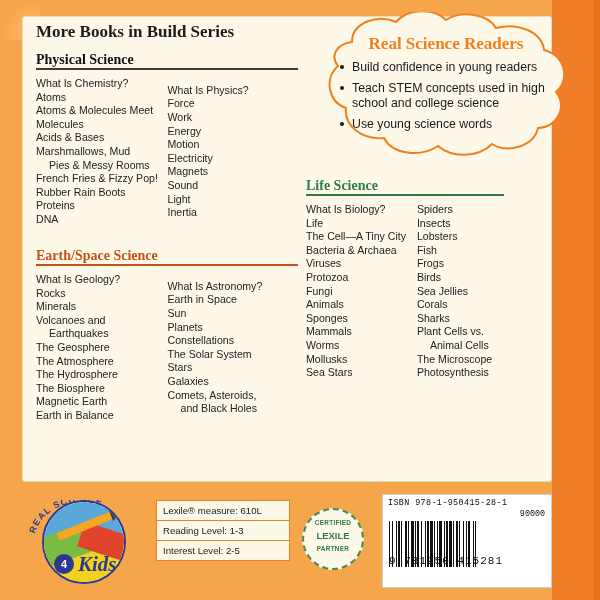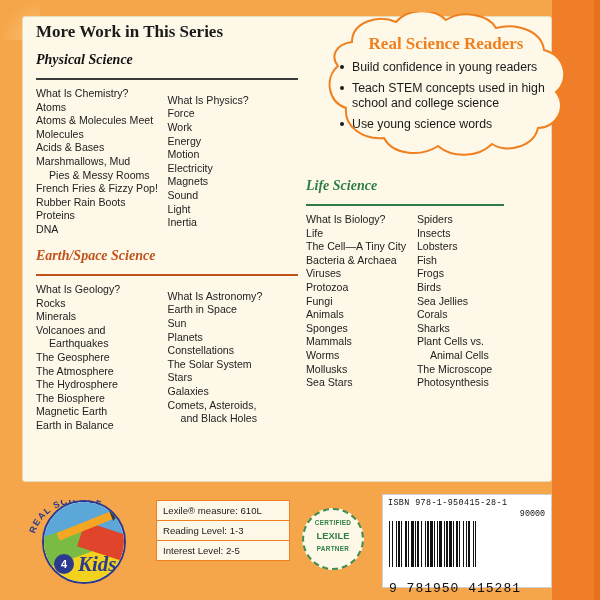--- a/index.html
+++ b/index.html
@@ -18,21 +18,21 @@
     position:absolute;left:22px;top:16px;width:528px;height:464px;
     background:#fdf8e8;border:1px solid #e7dcb8;border-radius:3px;
   }
   
   .h-series{
     position:absolute;left:36px;top:22px;
     font-family:"Liberation Serif", serif;font-weight:bold;font-size:17px;color:#1b1b1b;
   }
   .sec-head{
     font-family:"Liberation Serif", serif;font-weight:bold;font-size:14px;color:#111;
-    border-bottom:2px solid #3b3b3b;padding-bottom:10px;font-style:italic;
+    border-bottom:2px solid #3b3b3b;padding-bottom:0;
   }
   .sec-head.orange{color:#c0521a;border-bottom:2px solid #c0521a;}
   .sec-head.green{color:#2f7d46;border-bottom:2px solid #2f7d46;}
   
   .phys{position:absolute;left:36px;top:52px;width:262px;}
   .earth{position:absolute;left:36px;top:248px;width:262px;}
   .life{position:absolute;left:306px;top:178px;width:198px;}
   .cols{display:flex;margin-top:7px;align-items:center;}
   .col{width:50%;}
   .col.narrow{width:132px;}
@@ -101,33 +101,33 @@
   .cert .t3{font-size:6.4px;font-weight:bold;margin-top:4px;letter-spacing:.3px;}
   
   .barcode-wrap{
     position:absolute;left:382px;top:494px;width:168px;height:92px;background:#ffffff;
     border:1px solid #cfcfcf;
   }
   .isbn{font-size:8.4px;font-family:"Liberation Mono", monospace;letter-spacing:.4px;color:#111;margin:3px 0 0 5px;}
   .nine{font-size:8.4px;font-family:"Liberation Mono", monospace;color:#111;position:absolute;right:6px;top:14px;}
   .bars{position:absolute;left:6px;top:26px;width:156px;height:46px;}
   .bars i{position:absolute;top:0;background:#111;height:46px;}
-  .barnum{position:absolute;left:6px;top:86px;width:156px;font-family:"Liberation Mono", monospace;font-size:13px;color:#111;letter-spacing:1px;}
+  .barnum{position:absolute;left:6px;top:60px;width:156px;font-family:"Liberation Mono", monospace;font-size:11px;color:#111;letter-spacing:1px;}
 </style>
 </head>
 <body>
 
 <div class="bg-left"></div>
 <div class="bg-right"></div>
 <div class="bg-right-edge"></div>
 <div class="bg-corner-tl"></div>
 
 <div class="page"></div>
 
-<div class="h-series">More Work in This Series</div>
+<div class="h-series">More Books in Build Series</div>
 
 <div class="phys">
   <div class="sec-head">Physical Science</div>
   <div class="cols">
     <div class="col narrow">
       <ul class="list">
         <li>What Is Chemistry?</li>
         <li>Atoms</li>
         <li>Atoms &amp; Molecules Meet</li>
         <li>Molecules</li>

